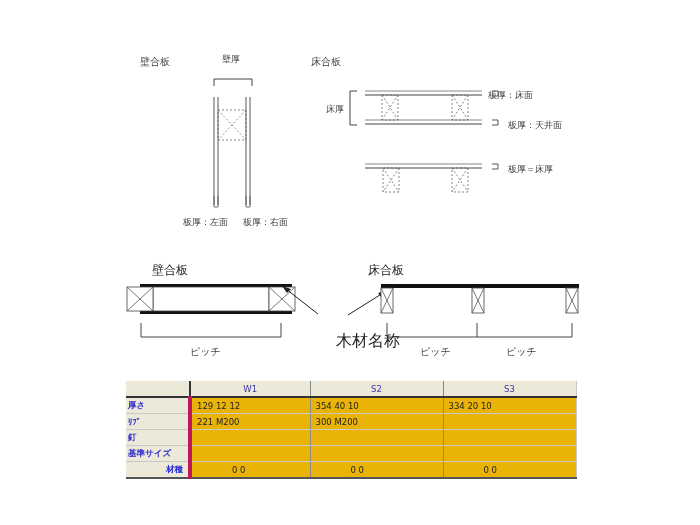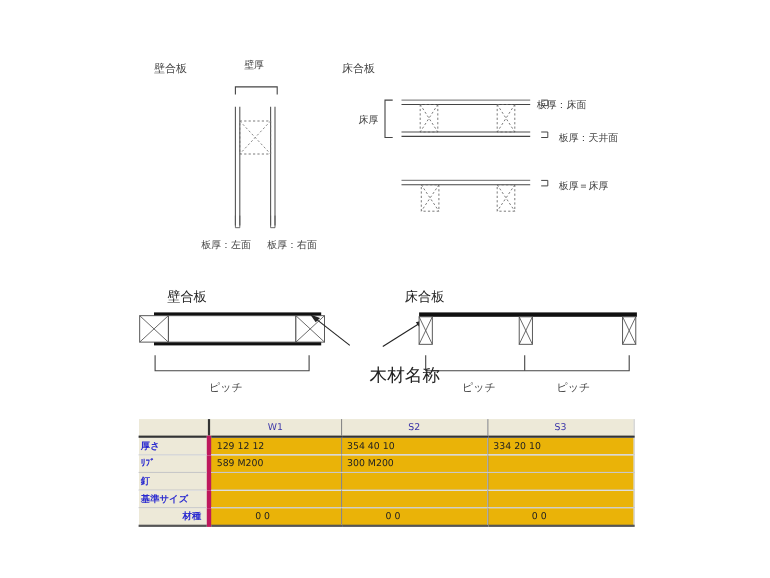--- a/index.html
+++ b/index.html
@@ -157,21 +157,21 @@
     <td>S3</td>
   </tr>
   <tr>
     <td class="rowhdr">厚さ</td>
     <td class="c1">129 12 12</td>
     <td class="c1">354 40 10</td>
     <td>334 20 10</td>
   </tr>
   <tr>
     <td class="rowhdr">ﾘﾌﾞ</td>
-    <td class="c1">589 M200</td>
+    <td class="c1">221 M200</td>
     <td class="c1">300 M200</td>
     <td></td>
   </tr>
   <tr>
     <td class="rowhdr">釘</td>
     <td class="c1"></td>
     <td class="c1"></td>
     <td></td>
   </tr>
   <tr>

